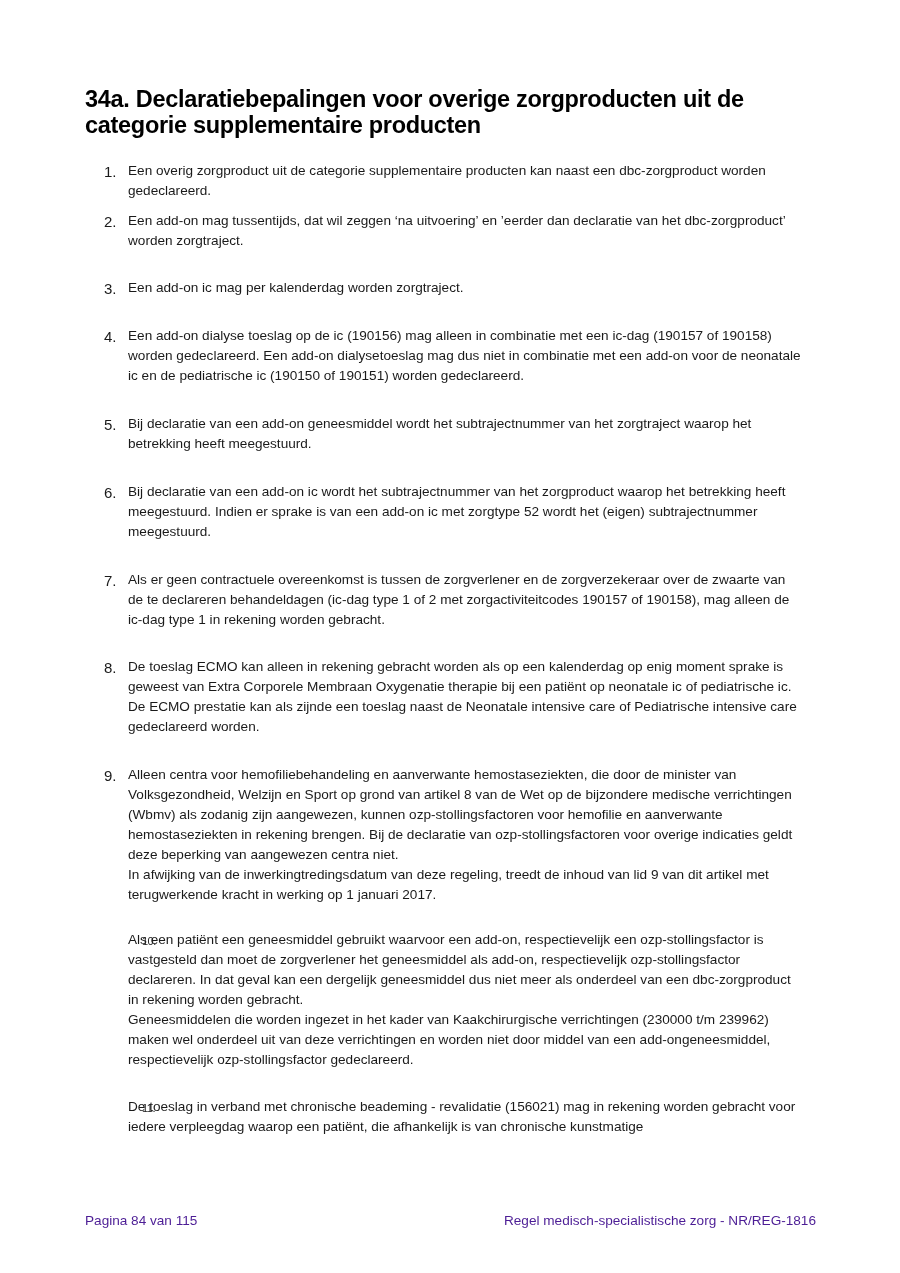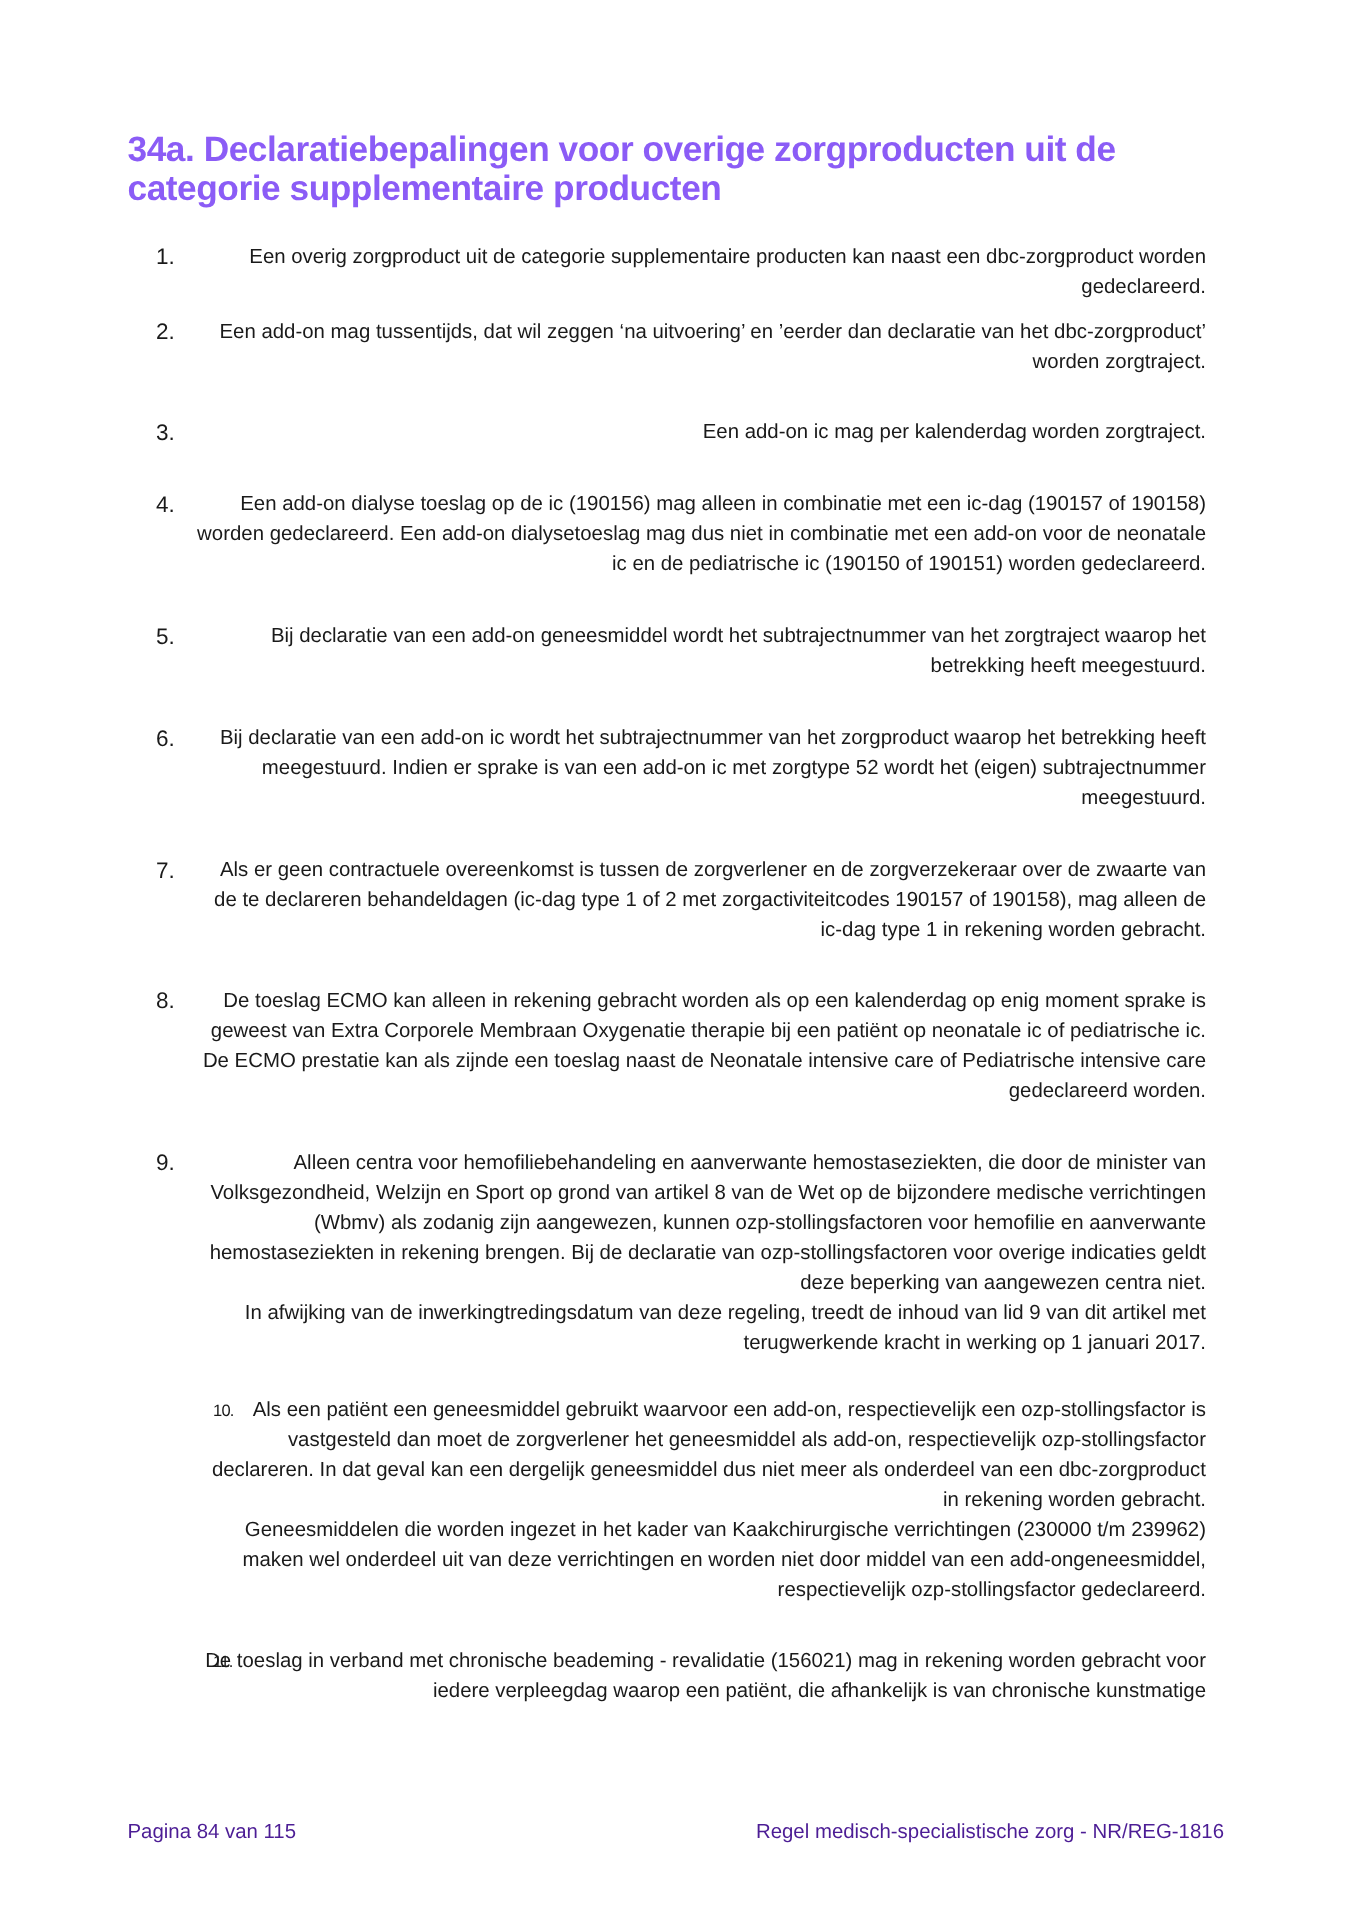--- a/index.html
+++ b/index.html
@@ -4,32 +4,32 @@
 <style>
   html, body { margin: 0; padding: 0; background: #ffffff; }
   body {
     width: 900px; height: 1273px; position: relative; overflow: hidden;
     font-family: "Liberation Sans", "DejaVu Sans", sans-serif;
     color: #1a1a1a;
   }
   .title {
     position: absolute; left: 85px; top: 86px; width: 740px;
     font-size: 23.5px; font-weight: bold; line-height: 26px;
-    letter-spacing: -0.3px; color: #8b5cf6;
+    letter-spacing: -0.3px; color: #000000;
   }
   .item {
     position: absolute; left: 104px; width: 700px;
     font-size: 13.6px; line-height: 20px; color: #1a1a1a;
   }
   .num {
     position: absolute; left: 0; top: 1px; width: 24px;
     font-size: 15px; line-height: 20px;
   }
   .num.wide { font-size: 11px; letter-spacing: -0.5px; margin-left: 38px; }
-  .txt { margin-left: 24px; white-space: pre-line; text-align: right; }
+  .txt { margin-left: 24px; white-space: pre-line; }
   .footer {
     position: absolute; top: 1213px; font-size: 13.6px; color: #4c1d95;
   }
   .footer.left { left: 85px; }
   .footer.right { right: 84px; text-align: center; }
 </style>
 </head>
 <body>
 
 <div class="title">34a. Declaratiebepalingen voor overige zorgproducten uit de categorie supplementaire producten</div>

